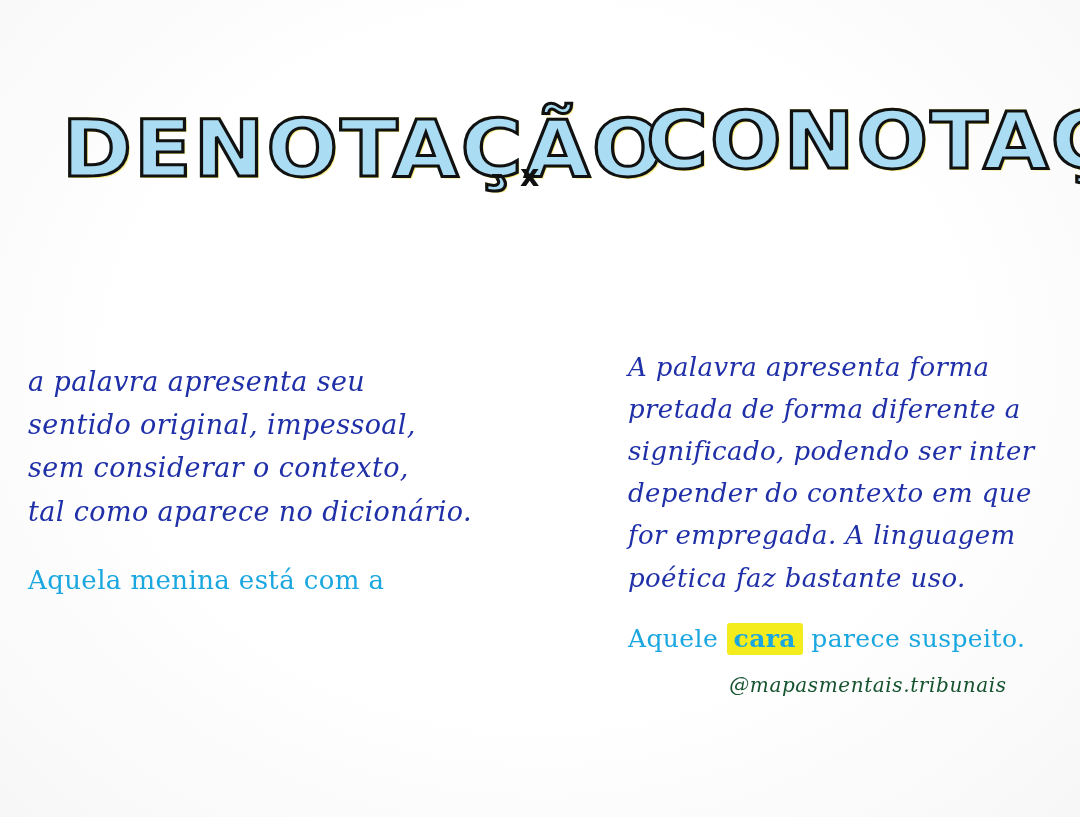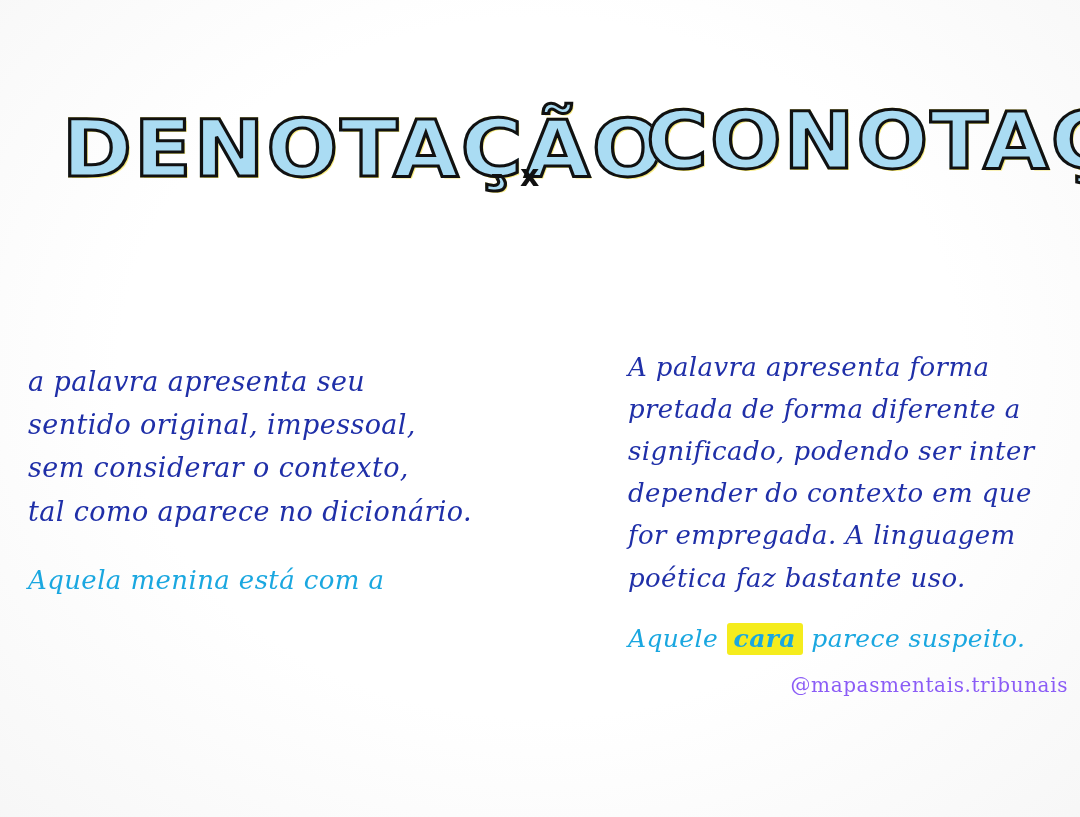--- a/index.html
+++ b/index.html
@@ -98,41 +98,41 @@
     font-size: 27px;
     line-height: 1.60;
     letter-spacing: 0.4px;
     margin-top: 8px;
   }
   #col-right .handwritten { font-size: 26px; line-height: 1.62; }
 
   .example {
     margin-top: 26px;
     font-family: "DejaVu Serif", serif;
-    font-style: italic;
     color: #1aa7e0;
     font-size: 26px;
     line-height: 1.62;
     letter-spacing: 0.4px;
   }
   #col-right .example { margin-top: 20px; font-size: 25px; }
 
   .hl {
     background: #f5ec1d;
     color: #1aa7e0;
     padding: 1px 7px 2px 7px;
     border-radius: 3px;
     font-weight: 600;
   }
 
   .handle {
     margin-top: 12px;
-    text-align: right;
+    text-align: center;
     font-family: "DejaVu Serif", serif;
-    color: #8b5cf6;
+    font-style: italic;
+    color: #14532d;
     font-size: 20px;
     letter-spacing: 0.6px;
   }
   #col-right .handle { margin-top: 14px; padding-left: 40px; }
 
   .line { display: block; }
 </style>
 </head>
 <body>
 

